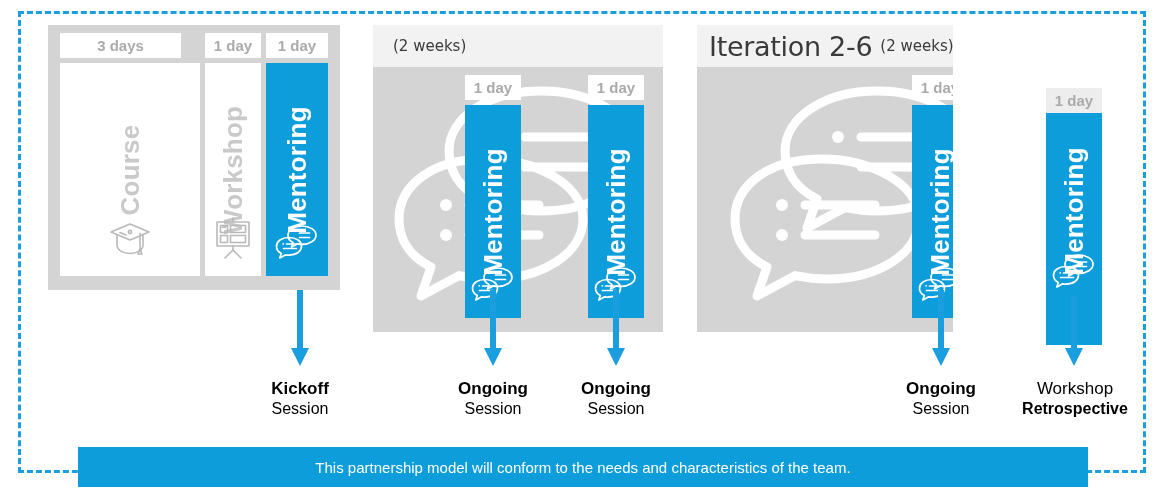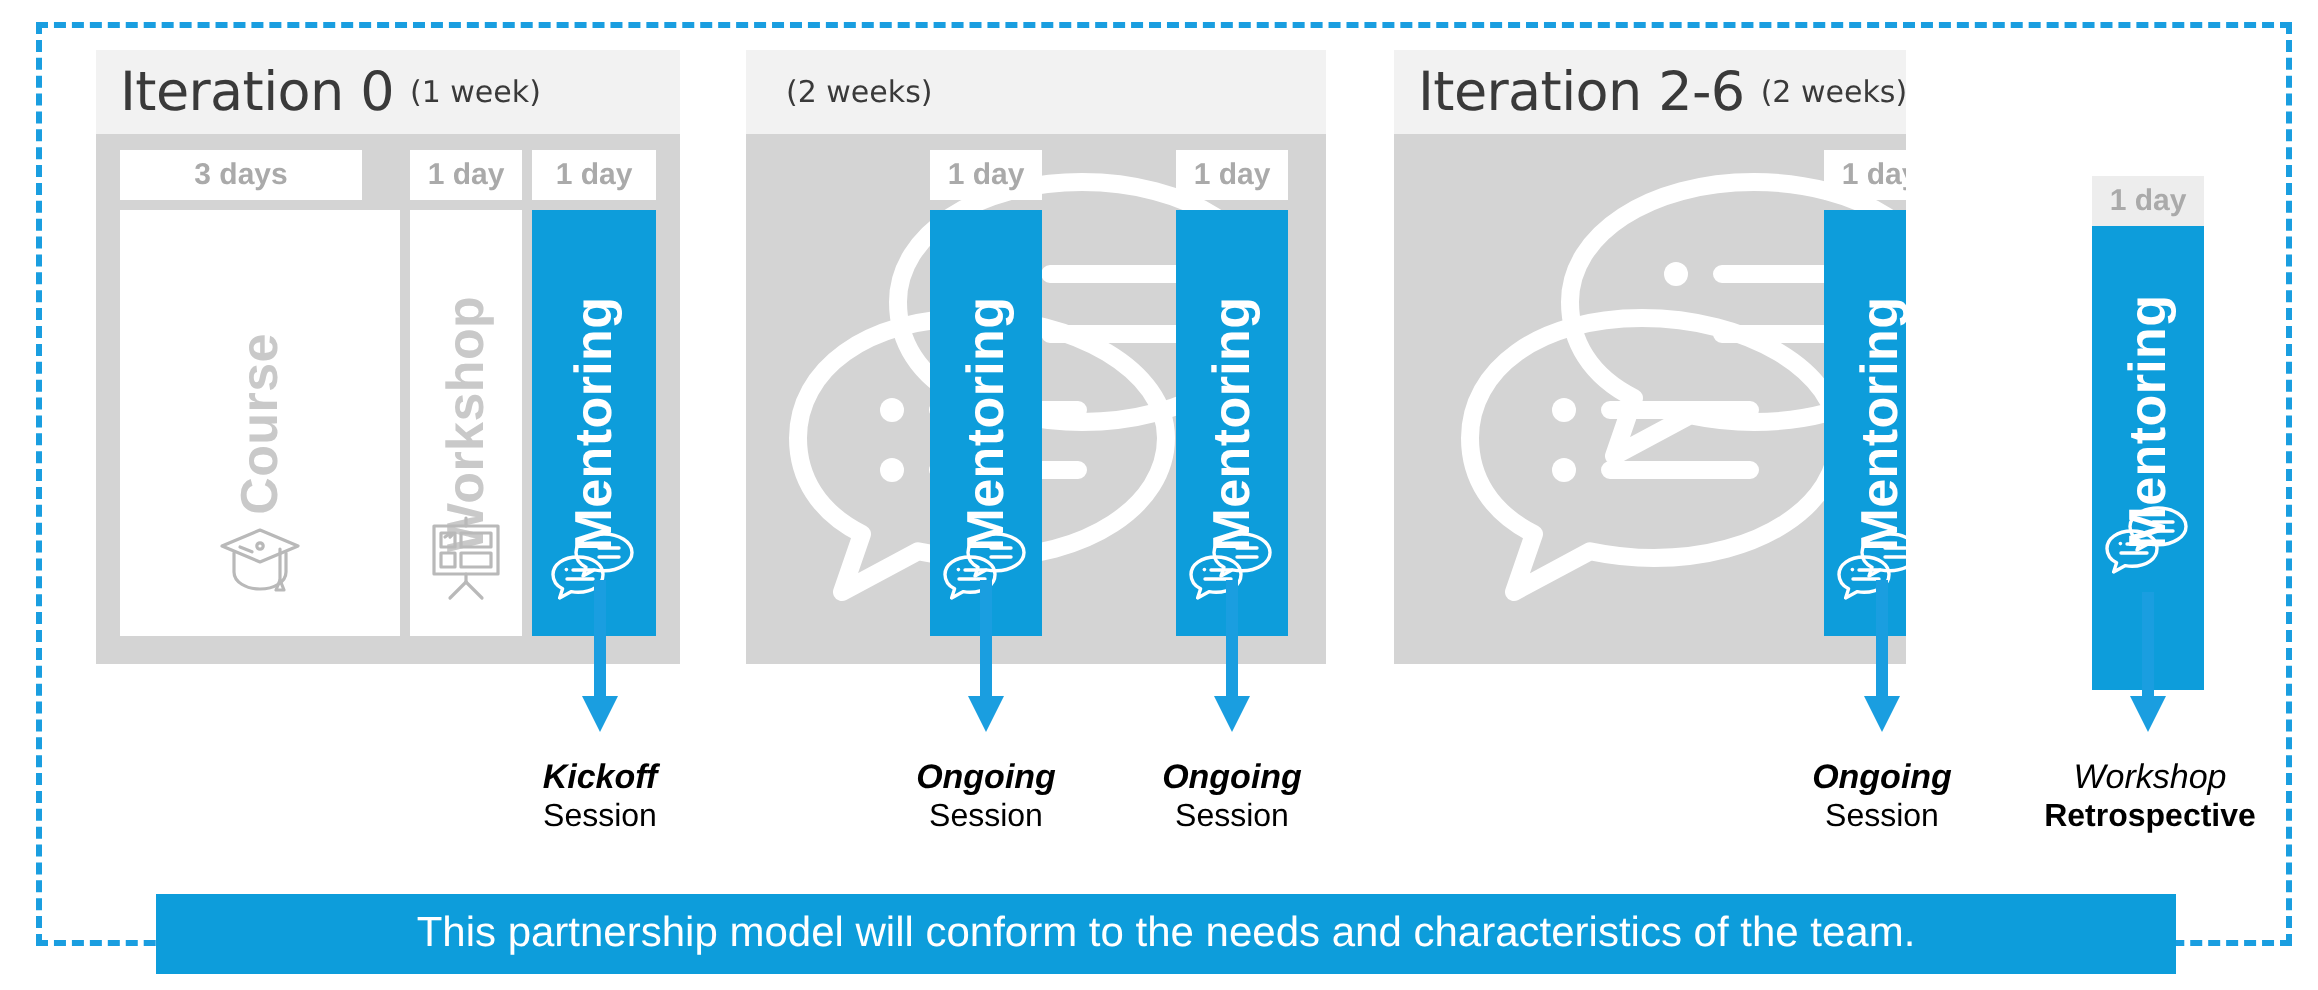--- a/index.html
+++ b/index.html
@@ -67,43 +67,39 @@
   .col-icon{position:absolute;left:50%;transform:translateX(-50%);bottom:12px;}
 
   
   .arrow{position:absolute;z-index:6;}
 
   
   .callout{
     position:absolute;text-align:center;z-index:6;white-space:nowrap;
     transform:translateX(-50%);
   }
-  .callout .l1{font-size:17px;color:#000;line-height:21px;font-style:italic;}
+  .callout .l1{font-size:17px;color:#000;line-height:21px;}
   .callout .l2{font-size:16px;color:#000;line-height:20px;}
   .bold{font-weight:bold;}
   .reg{font-weight:400;}
 
   
   .banner{
     position:absolute;left:78px;top:447px;width:1010px;height:40px;
     background:#0d9ddb;color:#ffffff;
     display:flex;align-items:center;justify-content:center;
-    font-size:21px;z-index:8;
+    font-size:15px;z-index:8;
   }
 </style>
 </head>
 <body>
 
 <div id="stage">
 
   <div class="panel" style="left:48px;top:25px;width:292px;">
-    <div class="panel-head">
-      <span class="panel-title">Iteration 0</span>
-      <span class="panel-sub">(1 week)</span>
-    </div>
     <div class="panel-body" style="height:265px;">
 
       <div class="chip" style="left:12px;top:8px;width:121px;">3 days</div>
       <div class="chip" style="left:157px;top:8px;width:56px;">1 day</div>
       <div class="chip" style="left:218px;top:8px;width:62px;">1 day</div>
 
       <div class="col white" style="left:12px;top:38px;width:140px;height:213px;">
         <div class="col-label">Course</div>
         <div class="col-icon">
           <svg width="46" height="42" viewBox="0 0 46 42" fill="none" stroke="#b9b9b9" stroke-width="1.6" stroke-linejoin="round" stroke-linecap="round">

